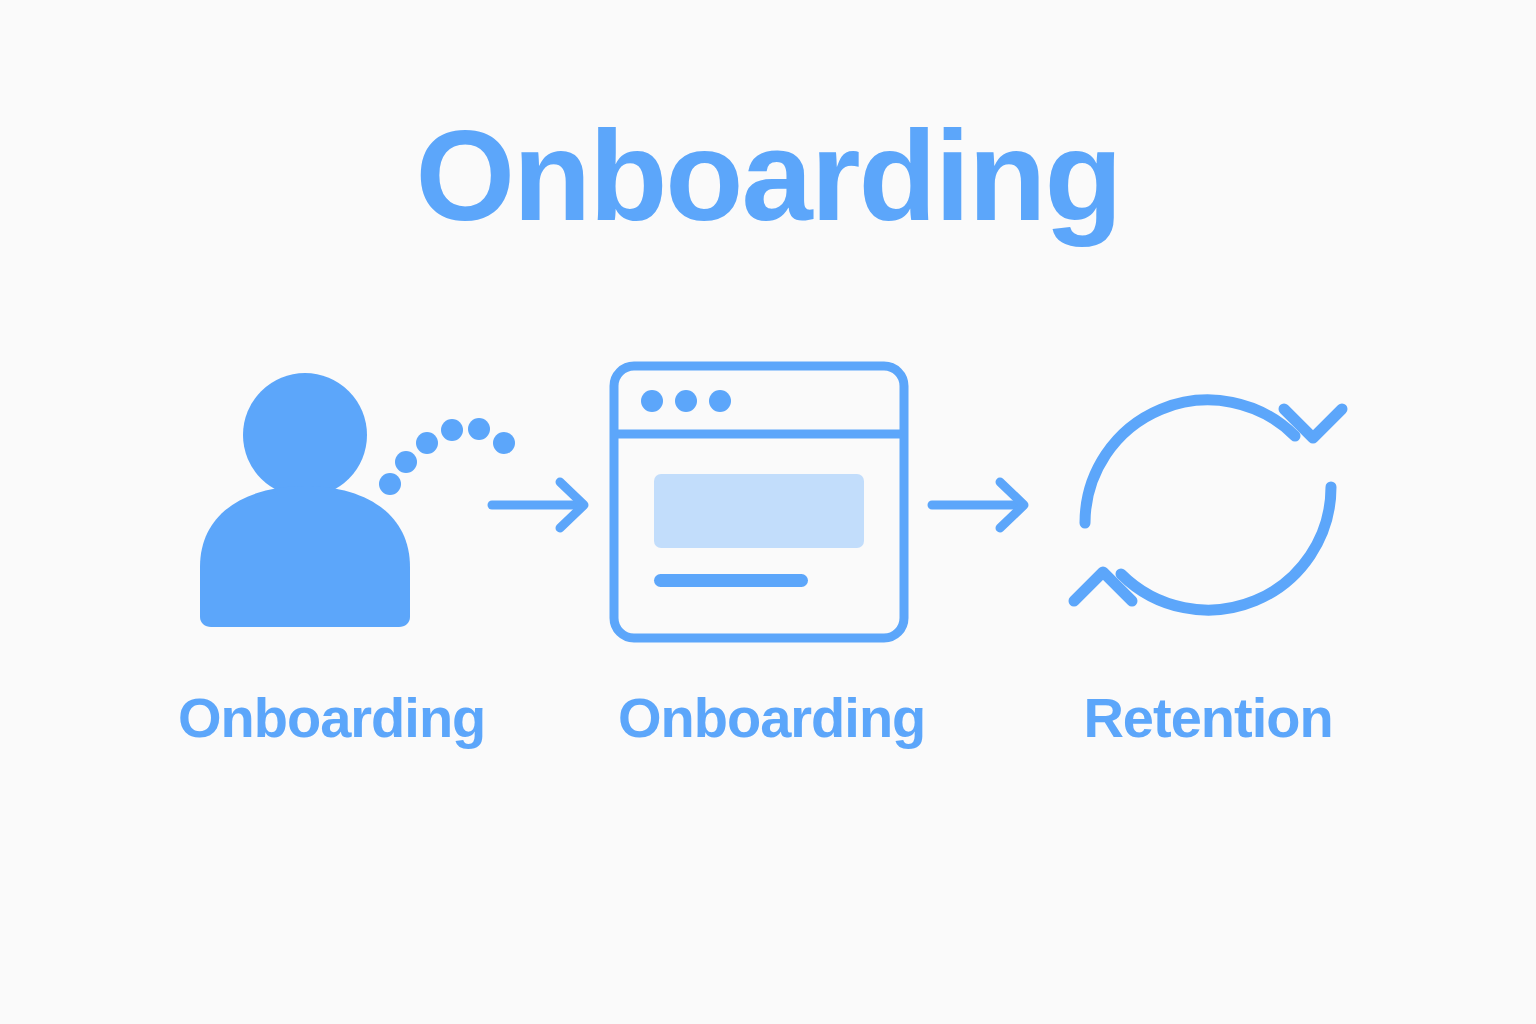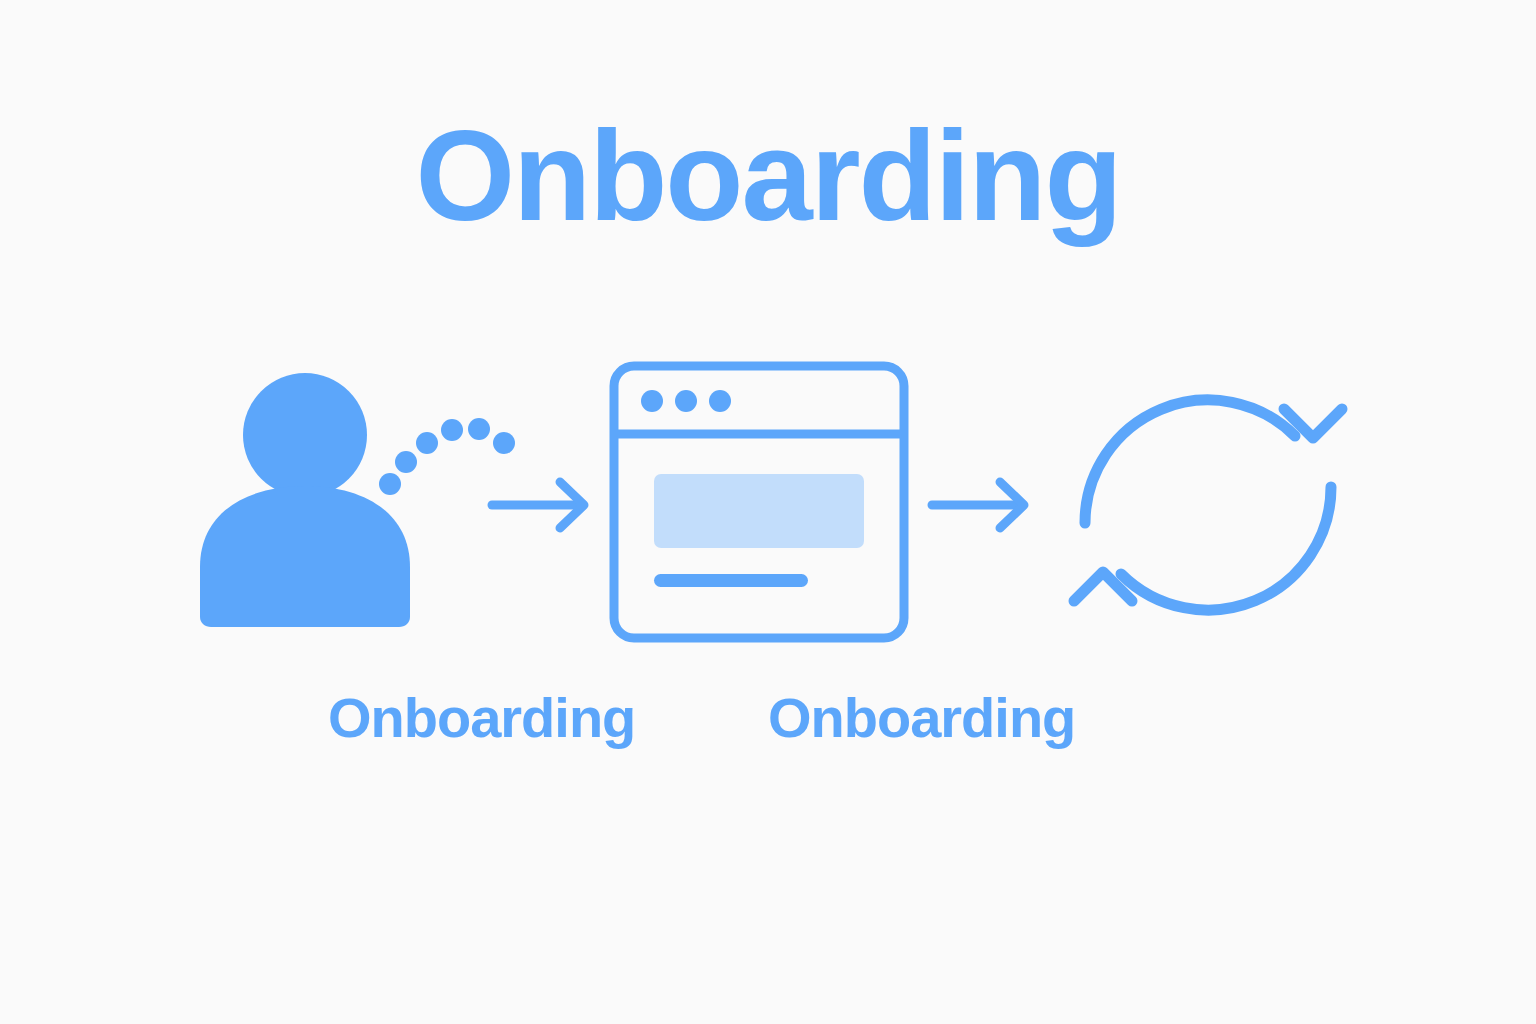--- a/index.html
+++ b/index.html
@@ -177,15 +177,16 @@
       </svg>
     </div>
 
   </div>
 
   <div class="labels">
     <div class="label-slot">Onboarding</div>
     <div class="label-gap"></div>
     <div class="label-slot">Onboarding</div>
     <div class="label-gap"></div>
+    <div class="label-slot">Retention</div>
   </div>
 
 </div>
 
 </body></html>

